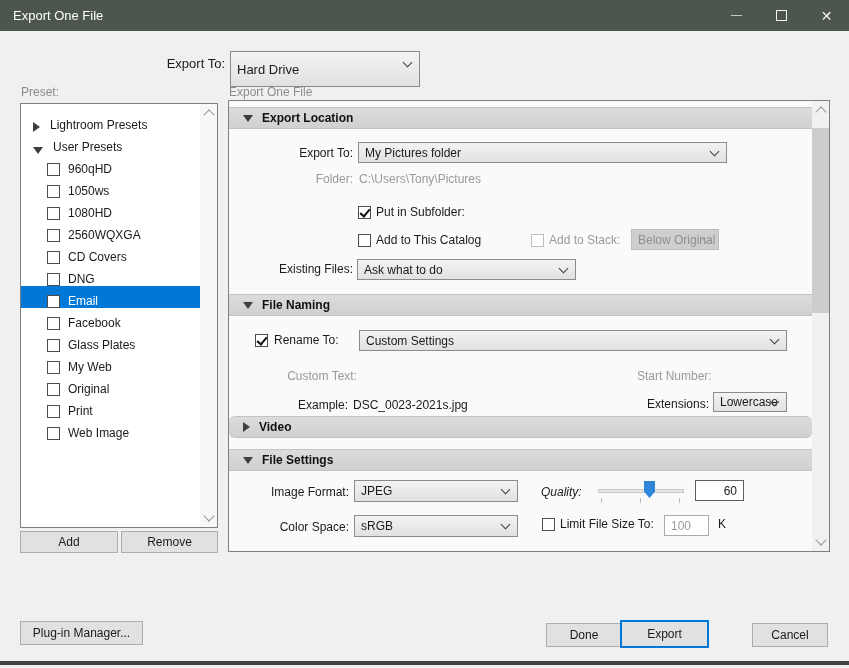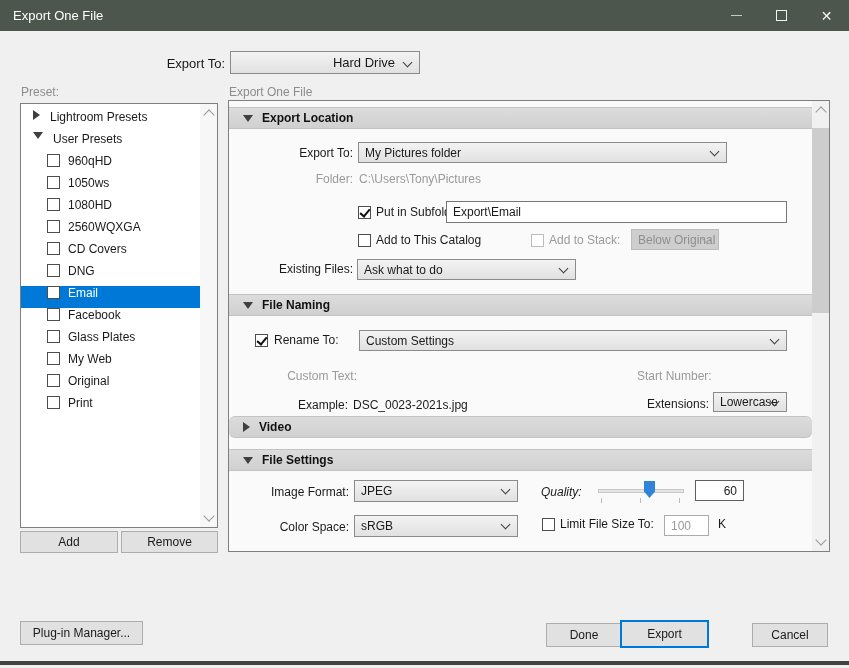--- a/index.html
+++ b/index.html
@@ -24,28 +24,28 @@
   .combo.disabled { background:#cecece; border-color:#bcbcbc; color:#8f8f8f; }
   .combo.disabled .chev { border-color:#a2a2a2; }
   .checkbox { position:absolute; width:13px; height:13px; box-sizing:border-box; background:#fff; border:1px solid #4d4d4d; }
   .checkbox .check { position:absolute; left:3px; top:0; width:4px; height:8px; border-right:2px solid #101010; border-bottom:2px solid #101010; transform:rotate(40deg); }
   .checkbox.disabled { border-color:#bdbdbd; }
   .btn { position:absolute; box-sizing:border-box; background:#e1e1e1; border:1px solid #adadad; font-size:12px; color:#1a1a1a; display:flex; align-items:center; justify-content:center; }
   .tinput { position:absolute; box-sizing:border-box; border:1px solid #767676; background:#fff; font-family:inherit; font-size:12px; color:#1a1a1a; padding:0 6px; }
 
   
   .top-export-label { position:absolute; left:110px; top:56px; width:115px; text-align:right; font-size:13px; color:#1a1a1a; }
-  .top-combo { left:230px; top:51px; width:190px; height:23px; font-size:13px;justify-content:flex-end; }
+  .top-combo { left:230px; top:51px; width:190px; height:36px; font-size:13px; }
   .top-combo .chev { top:7px; }
 
   
   .preset-caption { position:absolute; left:21px; top:85px; font-size:12px; color:#8c8c8c; }
   .preset-box { position:absolute; left:20px; top:103px; width:198px; height:425px; box-sizing:border-box; background:#fff; border:1px solid #7f7f7f; overflow:hidden; }
   .preset-rows { position:absolute; left:0; top:6px; width:179px; }
-  .tree-row { height:22px; display:flex; align-items:flex-start; font-size:12px; color:#1a1a1a; padding-left:12px; box-sizing:border-box; }
+  .tree-row { height:22px; display:flex; align-items:flex-end; font-size:12px; color:#1a1a1a; padding-left:12px; box-sizing:border-box; }
   .tree-row.selected { background:#0078d7; color:#fff; }
   .tri-right { width:0; height:0; border-top:5px solid transparent; border-bottom:5px solid transparent; border-left:7px solid #3f3f3f; display:inline-block; margin-right:10px; flex:none; }
   .tri-down { width:0; height:0; border-left:5px solid transparent; border-right:5px solid transparent; border-top:7px solid #3f3f3f; display:inline-block; margin-right:10px; flex:none; }
   .cb-inline { position:static; flex:none; margin-left:14px; margin-right:8px; }
   .list-scroll { position:absolute; right:0; top:0; width:17px; height:100%; background:#f7f7f7; }
   .sc-chev { position:absolute; left:5px; width:7px; height:7px; border-right:1px solid #9a9a9a; border-bottom:1px solid #9a9a9a; }
   .sc-up { top:7px; transform:rotate(-135deg); }
   .sc-down { bottom:7px; transform:rotate(45deg); }
   .preset-btn-add { left:20px; top:531px; width:98px; height:22px; }
   .preset-btn-remove { left:121px; top:531px; width:97px; height:22px; }
@@ -148,20 +148,24 @@
           <span>My Web</span>
         </div>
         <div class="tree-row">
           <span class="checkbox cb-inline"></span>
           <span>Original</span>
         </div>
         <div class="tree-row">
           <span class="checkbox cb-inline"></span>
           <span>Print</span>
         </div>
+        <div class="tree-row">
+          <span class="checkbox cb-inline"></span>
+          <span>Web Image</span>
+        </div>
       </div>
     <div class="list-scroll">
       <span class="sc-chev sc-up"></span>
       <span class="sc-chev sc-down"></span>
     </div>
   </div>
   <button class="btn preset-btn-add">Add</button>
   <button class="btn preset-btn-remove">Remove</button>
 
   <div class="main-caption">Export One File</div>
@@ -176,21 +180,20 @@
       <span>My Pictures folder</span>
       <span class="chev"></span>
     </div>
     <div class="label rlabel gray" style="left:0;top:71px;width:124px;">Folder:</div>
     <div class="label gray" style="left:130px;top:71px;">C:\Users\Tony\Pictures</div>
 
     <span class="checkbox" style="left:129px;top:105px;">
         <span class="check"></span>
       </span>
     <div class="label" style="left:147px;top:104px;">Put in Subfolder:</div>
-    <input class="tinput" style="left: 217px; top: 100px; width: 341px; height: 22px;" value="Export\Email">
 
     <span class="checkbox" style="left:129px;top:133px;"></span>
     <div class="label" style="left:147px;top:132px;">Add to This Catalog</div>
     <span class="checkbox disabled" style="left:302px;top:133px;"></span>
     <div class="label gray" style="left:320px;top:132px;">Add to Stack:</div>
     <div class="combo disabled" style="left:402px;top:128px;width:88px;">
       <span>Below Original</span>
       <span class="chev"></span>
     </div>
 

